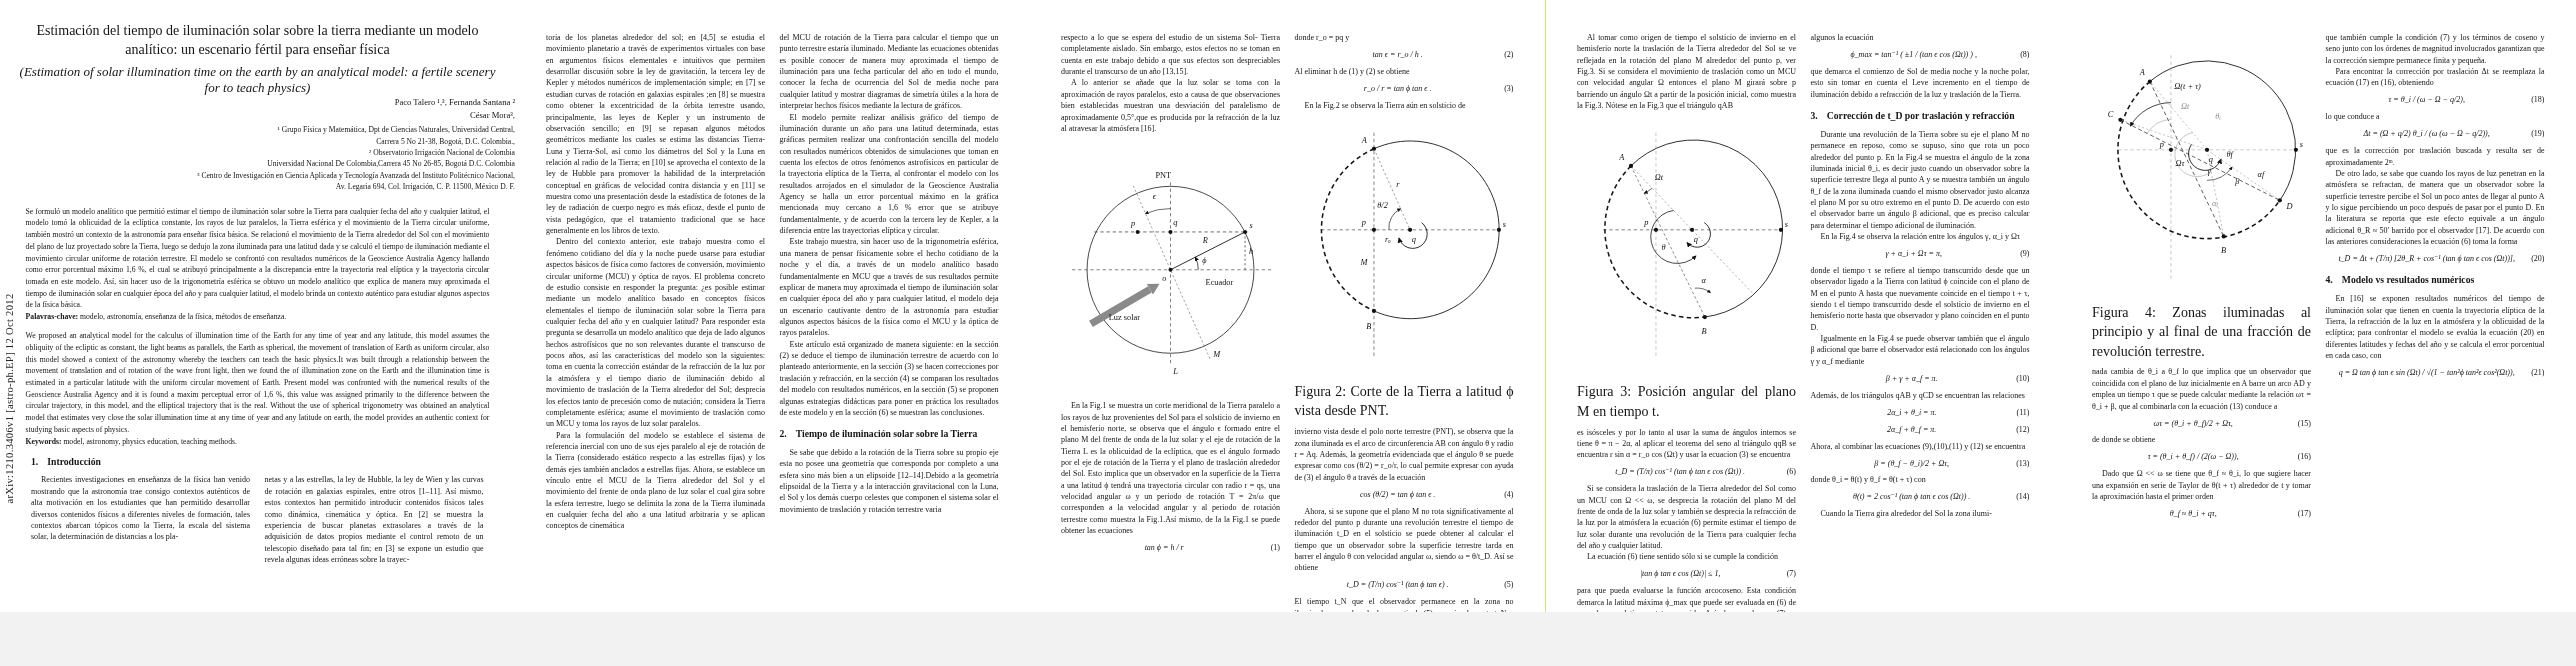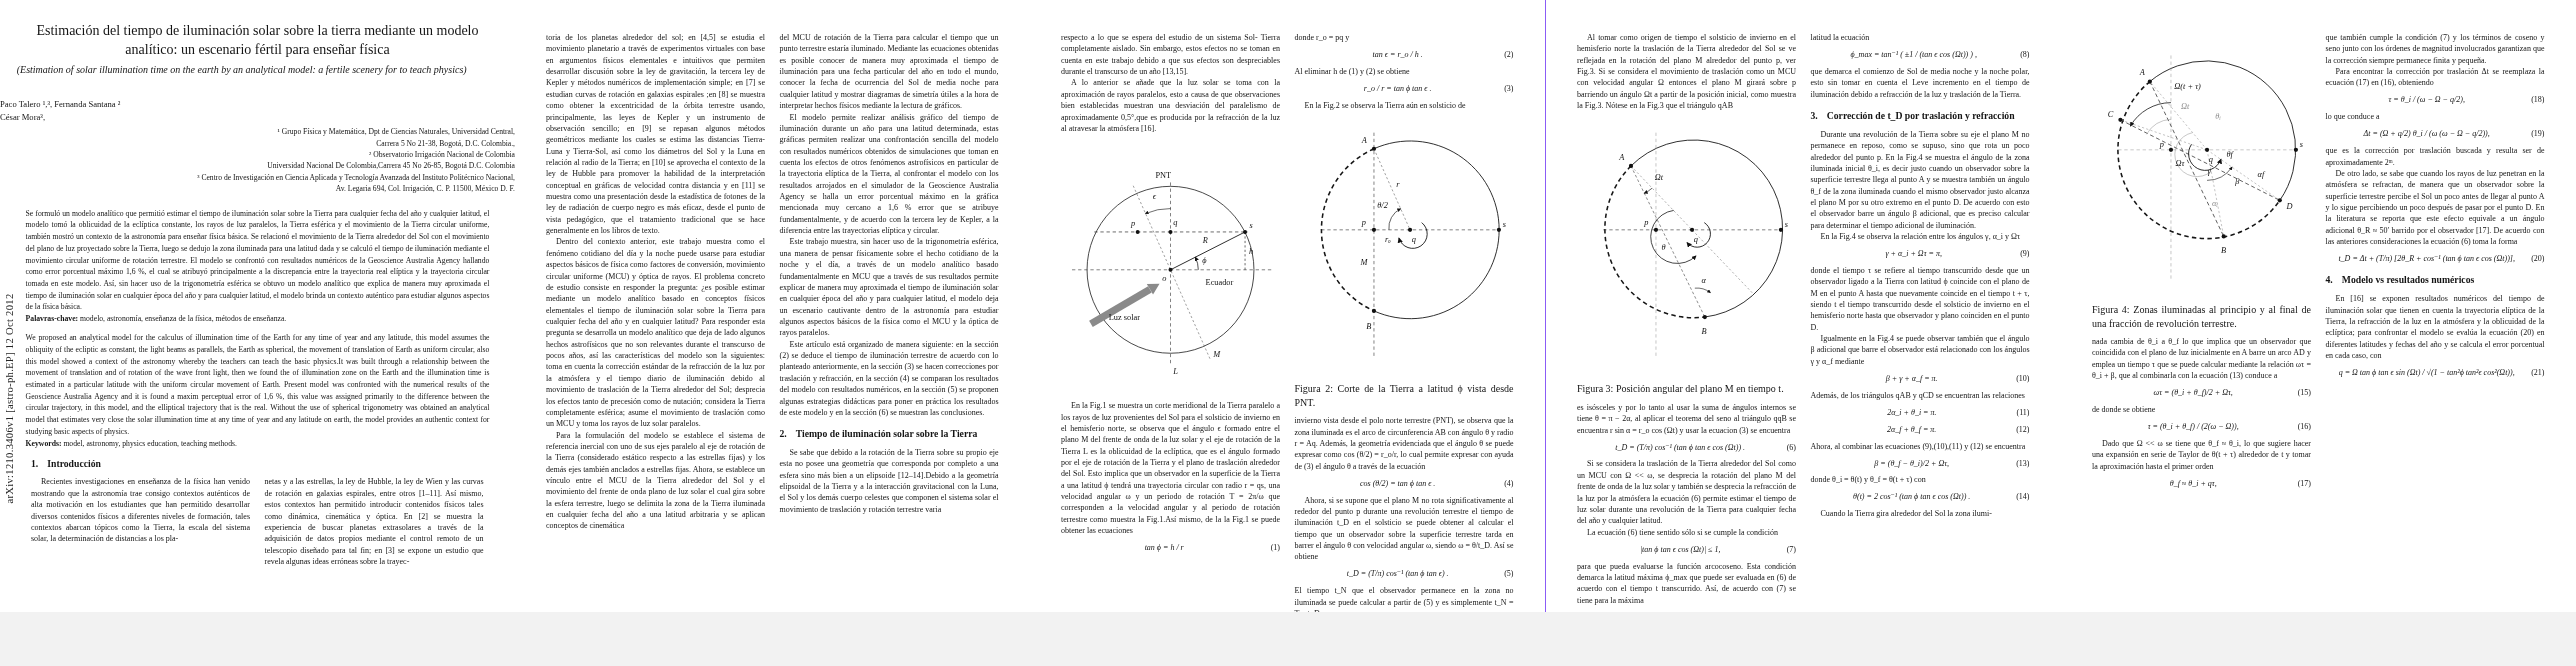--- a/index.html
+++ b/index.html
@@ -1,40 +1,40 @@
 <!DOCTYPE html>
 <html lang="es" style="font-size:9px"><head>
 <meta charset="utf-8">
 <style>
   html,body{margin:0;padding:0;background:#f2f2f2;}
-  .sheet{position:relative;width:2576px;height:612px;background:#8b5cf6;overflow:hidden;
+  .sheet{position:relative;width:2576px;height:612px;background:#bef264;overflow:hidden;
          font-family:"Liberation Serif","DejaVu Serif",serif;color:#141414;}
   .page{position:absolute;top:0;width:515px;height:667px;background:#fff;}
   #pg1{left:0}#pg2{left:515px}#pg3{left:1030px}#pg4{left:1546px}#pg5{left:2061px}
   .inner{padding:32px 31px 0 31px;}
   .cols{display:flex;gap:14.5px;}
   .col{width:219px;text-align:justify;font-size:8px;line-height:1.42;}
   p{margin:0;text-indent:10px;}
   p.noind{text-indent:0;}
   .eq{display:flex;align-items:center;margin:5.6px 0;font-size:8px;}
   .eq .eb{flex:1;text-align:center;font-style:italic;}
   .eq .en{font-style:normal;margin-left:3.3px;}
   h2.sec{font-size:9.7px;margin:10px 0 6.7px 0;display:flex;gap:9px;font-weight:bold;text-align:left;line-height:1.25;}
   .figwrap{margin:4.4px 0 2.2px;text-align:center;}
-  .figcap{text-align:justify;font-size:10px;line-height:1.38;margin:2.2px 0 5.6px;}
+  .figcap{text-align:justify;font-size:14px;line-height:1.38;margin:2.2px 0 5.6px;}
   .pagenum{position:absolute;bottom:5.6px;left:0;right:0;text-align:center;font-size:8px;}
   svg .lab{font-family:"Liberation Serif",serif;font-style:italic;font-size:15px;fill:#111;}
   svg .rm{font-style:normal;}
   svg .gray{fill:#8e8e8e;}
   .arxiv{position:absolute;left:4.4px;top:661px;transform:rotate(-90deg);transform-origin:0 0;
          width:525px;text-align:center;font-size:10.6px;letter-spacing:0.3px;color:#262626;}
   
   .t1{ text-align:center;font-size:14px;line-height:1.35;margin:22px 20px 4.4px;}
-  .t2{ text-align:left;font-style:italic;font-size:10px;margin:0 16.7px;}
-  .auth{text-align:left;font-size:8.6px;margin-top:23px;line-height:1.5;}
+  .t2{ text-align:center;font-style:italic;font-size:13px;margin:0 16.7px;}
+  .auth{text-align:right;font-size:8.6px;margin-top:0;line-height:1.5;}
   .aff{text-align:right;font-size:7.6px;line-height:1.5;margin-top:2.2px;}
   .abs{margin:13.3px 25.6px 0;text-align:justify;font-size:7.7px;line-height:1.52;}
   .kw{margin:1.1px 25.6px 0;text-align:justify;font-size:7.7px;}
   .kw b{font-size:7.7px;}
   .introwrap{margin-top:7.8px;}
 </style>
 </head>
 <body>
 
 <div class="sheet">
@@ -254,21 +254,21 @@
             </div>
           <p>Si se considera la traslación de la Tierra alrededor del Sol como un MCU con Ω &lt;&lt; ω, se desprecia la rotación del plano M del frente de onda de la luz solar y también se desprecia la refracción de la luz por la atmósfera la ecuación (6) permite estimar el tiempo de luz solar durante una revolución de la Tierra para cualquier fecha del año y cualquier latitud.</p>
           <p>La ecuación (6) tiene sentido sólo si se cumple la condición</p>
           <div class="eq">
               <span class="eb">|tan ϕ tan ϵ cos (Ωt)| ≤ 1,</span>
               <span class="en">(7)</span>
             </div>
           <p class="noind">para que pueda evaluarse la función arcocoseno. Esta condición demarca la latitud máxima ϕ_max que puede ser evaluada en (6) de acuerdo con el tiempo t transcurrido. Así, de acuerdo con (7) se tiene para la máxima</p>
         </div>
         <div class="col">
-          <p class="noind">latitud la ecuación</p>
+          <p class="noind">algunos la ecuación</p>
           <div class="eq">
               <span class="eb">ϕ_max = tan⁻¹ ( ±1 / (tan ϵ cos (Ωt)) ) ,</span>
               <span class="en">(8)</span>
             </div>
           <p class="noind">que demarca el comienzo de Sol de media noche y la noche polar, esto sin tomar en cuenta el Leve incremento en el tiempo de iluminación debido a refracción de la luz y traslación de la Tierra.</p>
           <h2 class="sec">
               <span>3.</span>
               <span>Corrección de t_D por traslación y refracción</span>
             </h2>
           <p>Durante una revolución de la Tierra sobre su eje el plano M no permanece en reposo, como se supuso, sino que rota un poco alrededor del punto p. En la Fig.4 se muestra el ángulo de la zona iluminada inicial θ_i, es decir justo cuando un observador sobre la superficie terrestre llega al punto A y se muestra también un ángulo θ_f de la zona iluminada cuando el mismo observador justo alcanza el plano M por su otro extremo en el punto D. De acuerdo con esto el observador barre un ángulo β adicional, que es preciso calcular para determinar el tiempo adicional de iluminación.</p>

